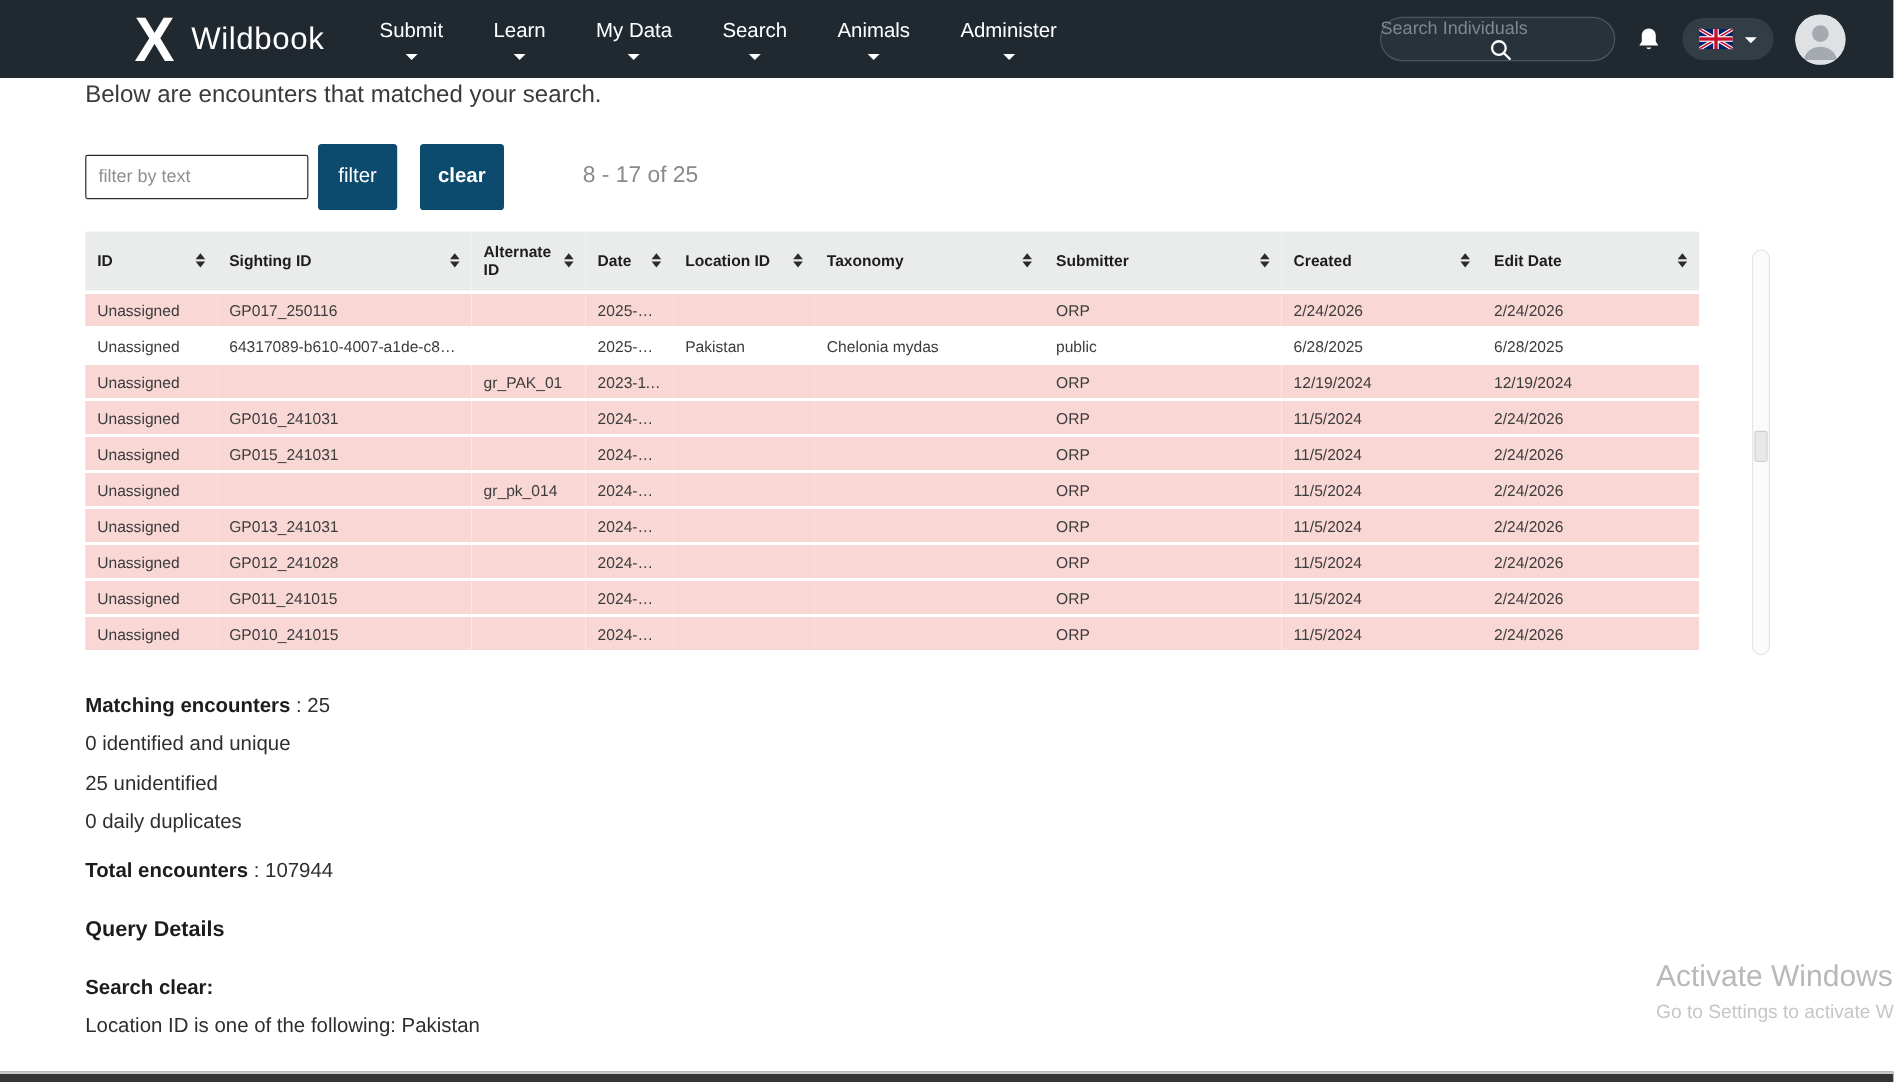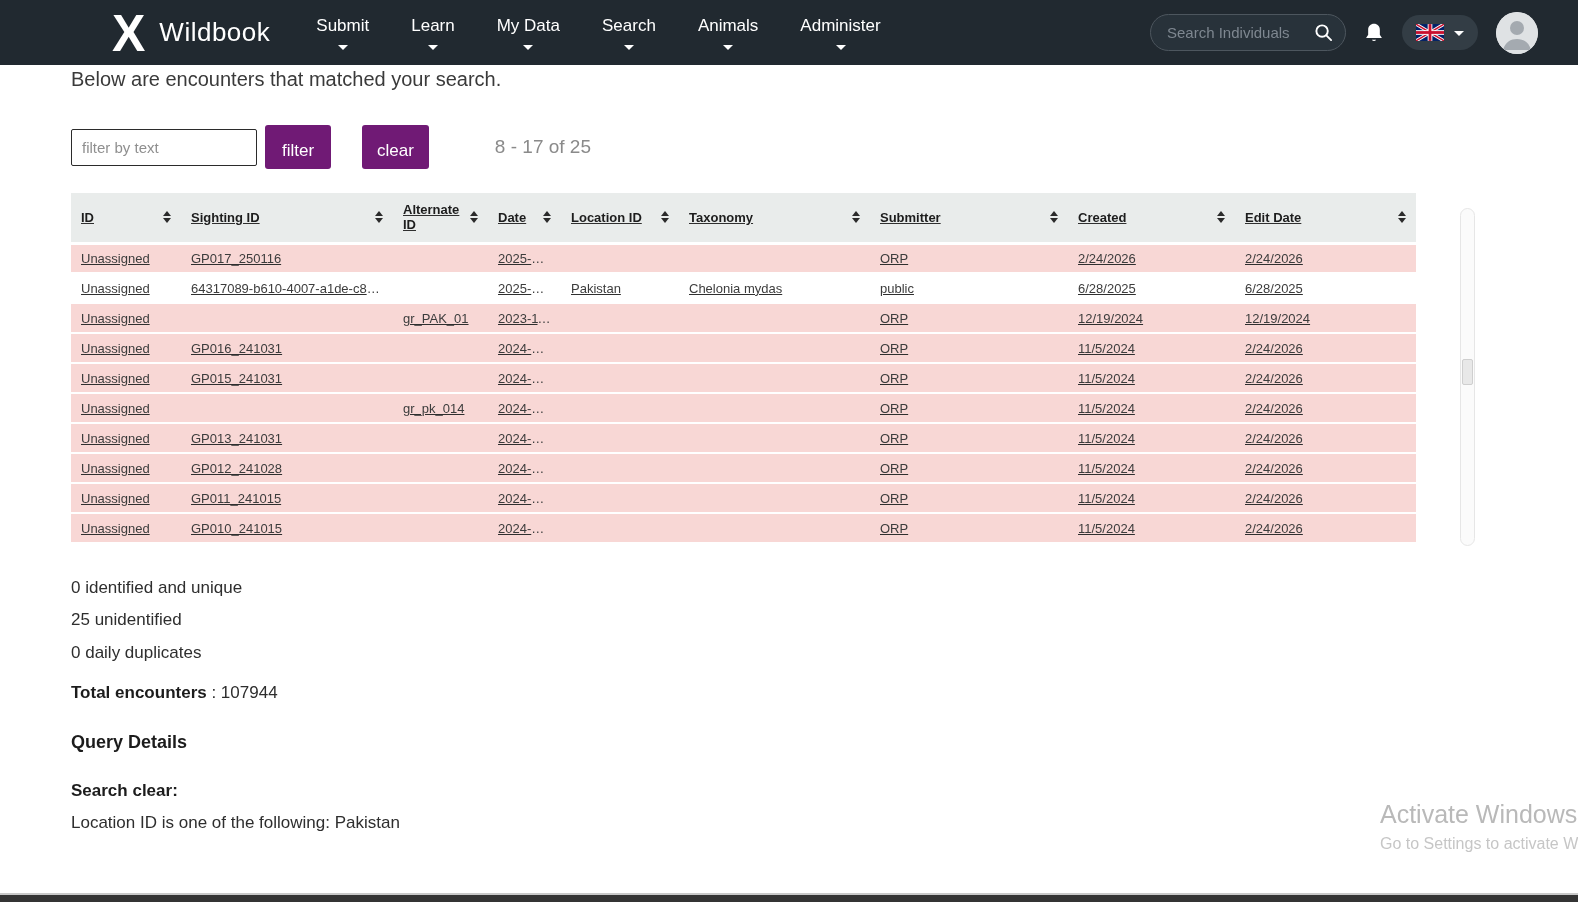--- a/index.html
+++ b/index.html
@@ -31,21 +31,21 @@
   .chev {
     width: 0; height: 0; display: inline-block;
     border-left: 5px solid transparent; border-right: 5px solid transparent;
     border-top: 5px solid #fff; margin-top: 2px;
   }
   .nav-right { margin-left: auto; display: flex; align-items: center; gap: 18px; }
   .search-pill {
     display: flex; align-items: center;
     width: 196px; height: 37px;
     border: 1px solid #4d565e; border-radius: 19px;
-    background: #28323a; padding: 0 12px 0 16px;
+    background: #28323a; padding: 0 12px 0 16px; flex-direction: column;
   }
   .search-pill input {
     flex: 1; min-width: 0; border: 0; outline: none; background: transparent;
     color: #cfd4d8; font-size: 15px; font-family: "Liberation Sans", sans-serif;
   }
   .search-pill input::placeholder { color: #7e8790; }
   .icon-btn { display: inline-flex; align-items: center; cursor: pointer; }
   .lang {
     display: flex; align-items: center; gap: 10px;
     background: #333d45; border-radius: 19px;
@@ -63,30 +63,30 @@
 
   .filter-row { display: flex; align-items: center; height: 56px; margin-bottom: 18px; }
   .filter-input {
     width: 186px; height: 37px;
     border: 1px solid #2b2b2b; border-radius: 2px;
     font-size: 15px; padding: 0 10px; color: #333;
     font-family: "Liberation Sans", sans-serif; outline: none;
   }
   .filter-input::placeholder { color: #8f8f8f; }
   .btn {
-    height: 44px; min-width: 66px; padding: 16px 15px;
-    background: #701a75; color: #fff; border: 0; border-radius: 3px;
+    height: 55px; min-width: 66px; padding: 16px 15px;
+    background: #0c4a6e; color: #fff; border: 0; border-radius: 3px;
     font-size: 17px; font-family: "Liberation Sans", sans-serif; cursor: pointer;
   }
   .btn-filter { margin-left: 8px; }
-  .btn-clear { margin-left: 31px; }
+  .btn-clear { margin-left: 19px; font-weight: bold; }
   .range-label { margin-left: 66px; font-size: 19px; color: #8a8a8a; }
 
   
-  .table-wrap { width: 1460px; text-decoration: underline; }
+  .table-wrap { width: 1460px; }
   table { border-collapse: collapse; table-layout: fixed; width: 1345px; }
   thead th {
     background: #e9eceb; height: 50px; padding: 0 10px;
     font-size: 13px; font-weight: 700; color: #1d1d1d; text-align: left;
     border-bottom: 3px solid #ffffff; cursor: pointer;
   }
   .th-inner { display: flex; align-items: center; justify-content: space-between; }
   .sort { display: inline-flex; flex-direction: column; gap: 2px; margin-left: 6px; }
   .sort .up { width:0; height:0; border-left:4px solid transparent; border-right:4px solid transparent; border-bottom:5px solid #2b2b2b; }
   .sort .dn { width:0; height:0; border-left:4px solid transparent; border-right:4px solid transparent; border-top:5px solid #2b2b2b; }
@@ -424,20 +424,23 @@
             <td></td>
             <td>ORP</td>
             <td>11/5/2024</td>
             <td>2/24/2026</td>
           </tr>
         </tbody>
     </table>
   </div>
 
   <div class="summary">
+    <p>
+      <strong>Matching encounters</strong><span> : 25</span>
+    </p>
     <p>0 identified and unique</p>
     <p>25 unidentified</p>
     <p>0 daily duplicates</p>
 
     <p class="block-gap">
       <strong>Total encounters</strong><span> : 107944</span>
     </p>
 
     <h3 class="heading">Query Details</h3>
 

